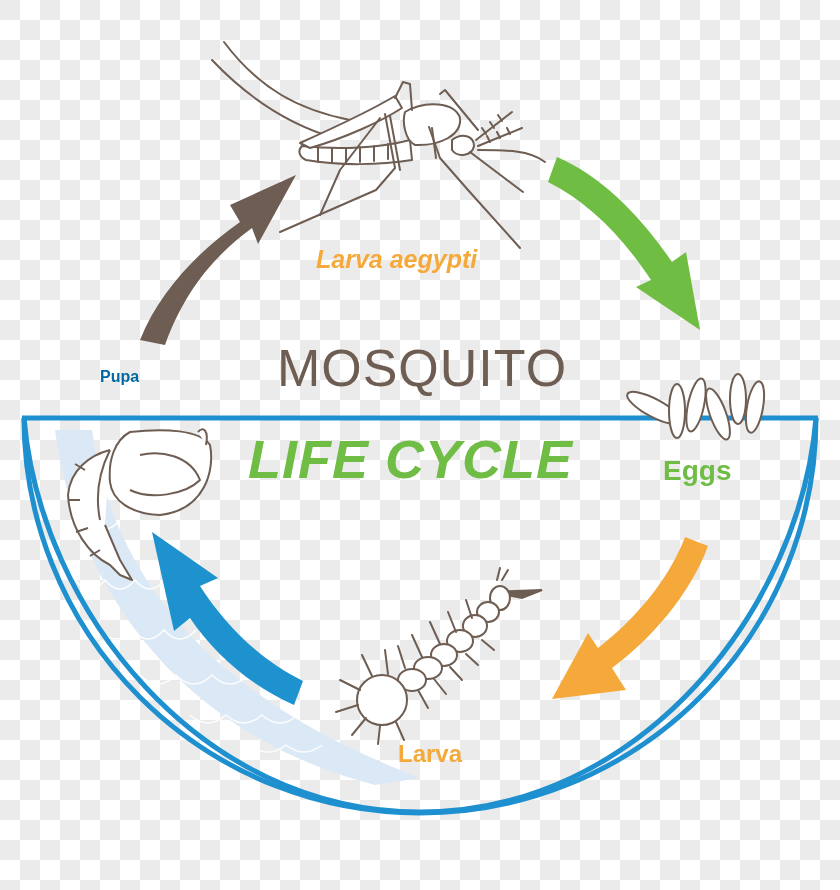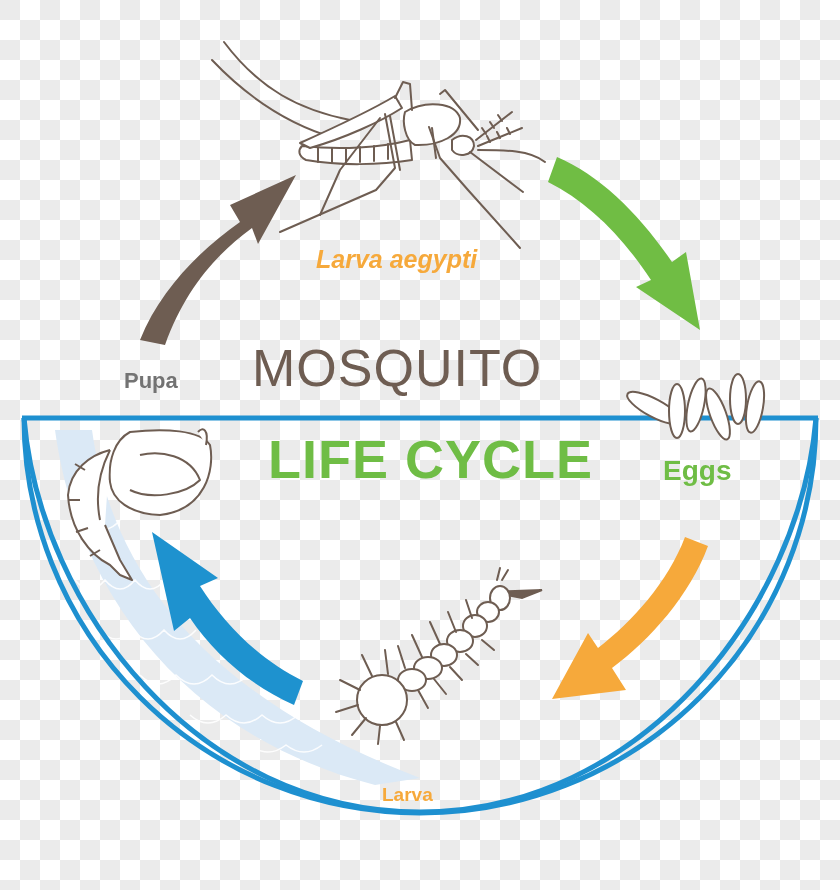--- a/index.html
+++ b/index.html
@@ -9,31 +9,31 @@
       background-image:
         linear-gradient(45deg, #ebebeb 25%, transparent 25%, transparent 75%, #ebebeb 75%),
         linear-gradient(45deg, #ebebeb 25%, transparent 25%, transparent 75%, #ebebeb 75%);
       background-size: 40px 40px;
       background-position: 20px 0, 0 20px;
       font-family: "Liberation Sans", "DejaVu Sans", sans-serif;
     }
     svg.art { position: absolute; left: 0; top: 0; }
     .lbl { position: absolute; font-weight: bold; white-space: nowrap; }
     .title-1 {
-      position: absolute; left: 252px; top: 338px; width: 340px; text-align: left;
+      position: absolute; left: 252px; top: 338px; width: 340px; text-align: center;
       font-size: 52px; color: #6e5d52; letter-spacing: 1px; font-weight: normal;
     }
     .title-2 {
-      position: absolute; left: 248px; top: 428px; width: 345px; text-align: right;
-      font-size: 54px; color: #6fbd45; font-weight: bold; letter-spacing: 1px;
+      position: absolute; left: 248px; top: 428px; width: 345px; text-align: left;
+      font-size: 54px; color: #6fbd45; font-weight: bold; letter-spacing: 1px; font-style: italic;
     }
     .aedes { left: 316px; top: 245px; font-size: 25px; font-style: italic; color: #f6a93b; }
-    .pupa { left: 100px; top: 368px; font-size: 22px; color: #737373; margin-left: 24px; }
+    .pupa { left: 100px; top: 368px; font-size: 16px; color: #0369a1; }
     .eggs { left: 663px; top: 455px; font-size: 28px; color: #6fbd45; }
-    .larva { left: 382px; top: 740px; font-size: 19px; color: #f6a93b; margin-top: 44px; }
+    .larva { left: 398px; top: 740px; font-size: 24px; color: #f6a93b; }
   </style>
 </head>
 <body>
 
 <svg class="art" width="840" height="890" viewBox="0 0 840 890">
 
   <g>
     <path d="M55,430 L92,430 C110,560 190,690 420,778 L375,785 C200,740 80,610 55,430 Z" fill="#dbe9f6"></path>
     <g fill="none" stroke="#ffffff" stroke-width="1.5" opacity="0.9">
       <path d="M60,520 q15,18 30,0 q15,18 30,0"></path>

